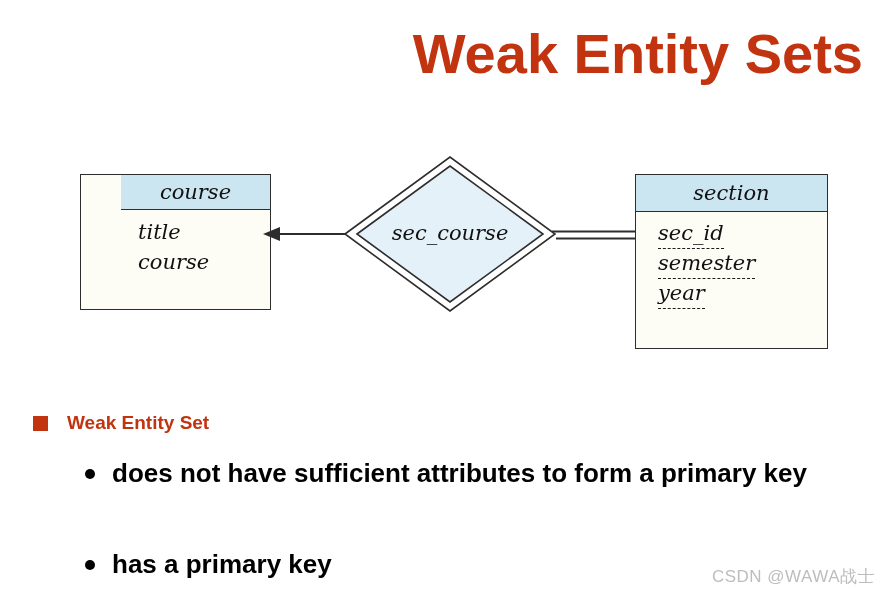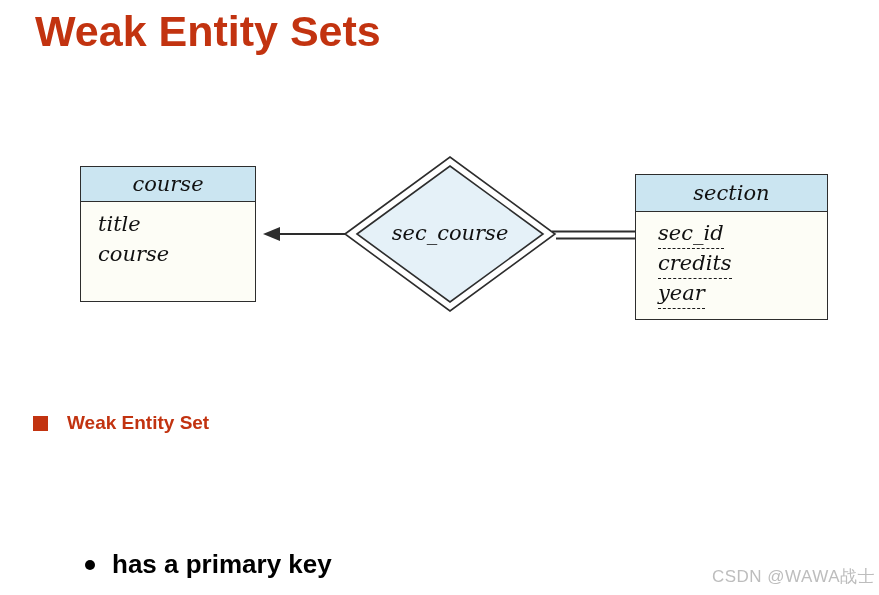--- a/index.html
+++ b/index.html
@@ -4,34 +4,34 @@
 <style>
   html,body{margin:0;padding:0;}
   body{
     width:879px;height:595px;background:#ffffff;overflow:hidden;position:relative;
     font-family:"Liberation Sans",sans-serif;
   }
   .slide{position:absolute;inset:0;}
 
   
   .title{
-    position:absolute;top:9px;left:35px;right:0;margin:0;
-    text-align:left;font-size:43px;font-weight:bold;line-height:1.05;
+    position:absolute;top:9px;left:35px;right:0;margin:16px;
+    text-align:right;font-size:56px;font-weight:bold;line-height:1.05;
     color:var(--accent-red,#c23310);
     font-family:"Liberation Sans",sans-serif;
   }
 
   
   .entity-box{
     position:absolute;background:var(--box-background,#fdfdf6);
     border:1.5px solid var(--diagram-line,#2d2d2d);
     box-sizing:border-box;
   }
-  .entity-box.course{left:80px;top:166px;width:176px;height:136px;}
-  .entity-box.section{left:635px;top:174px;width:193px;height:146px;}
+  .entity-box.course{left:80px;top:174px;width:191px;height:136px;padding-left:40px;}
+  .entity-box.section{left:635px;top:174px;width:193px;height:175px;}
   .entity-header{
     background:var(--entity-header-blue,#cbe5f1);
     border-bottom:1.5px solid var(--diagram-line,#2d2d2d);
     display:flex;align-items:center;justify-content:center;
     font-family:"DejaVu Serif",serif;font-style:italic;font-size:21px;color:#111;
   }
   .course .entity-header{height:34px;}
   .section .entity-header{height:36px;}
   .entity-attrs{
     font-family:"DejaVu Serif",serif;font-style:italic;font-size:21px;color:#111;
@@ -76,21 +76,21 @@
     <div class="entity-attrs">
       <div class="attr"><span>title</span></div>
       <div class="attr"><span>course</span></div>
     </div>
   </div>
 
   <div class="entity-box section">
     <div class="entity-header">section</div>
     <div class="entity-attrs">
       <div class="attr"><span class="u-dashed">sec_id</span></div>
-      <div class="attr"><span class="u-dashed">credits</span></div>
+      <div class="attr"><span class="u-dashed">semester</span></div>
       <div class="attr"><span class="u-dashed">year</span></div>
     </div>
   </div>
 
   <svg class="connectors" width="879" height="595" viewBox="0 0 879 595">
 
     <polygon points="345,234 450,157 555,234 450,311" fill="#ffffff" stroke="#2d2d2d" stroke-width="1.6"></polygon>
 
     <polygon points="357,234 450,166 543,234 450,302" fill="#e5f1f8" stroke="#2d2d2d" stroke-width="1.6"></polygon>
 
@@ -101,19 +101,23 @@
     <line x1="552" y1="231.5" x2="636" y2="231.5" stroke="#2d2d2d" stroke-width="1.8"></line>
     <line x1="556" y1="238.5" x2="636" y2="238.5" stroke="#2d2d2d" stroke-width="1.8"></line>
   </svg>
 
   <div class="rel-label">sec_course</div>
 
   <div class="bullet l1" style="top:412px;">
     <span class="sq"></span>
     <span class="t1">Weak Entity Set</span>
   </div>
+  <div class="bullet l2" style="top:458px;">
+    <span class="dot"></span>
+    <span class="t2">does not have sufficient attributes to form a primary key</span>
+  </div>
   <div class="bullet l2" style="top:549px;">
     <span class="dot"></span>
     <span class="t2">has a primary key</span>
   </div>
 
   <div class="watermark">CSDN @WAWA战士</div>
 </div>
 
 </body></html>

